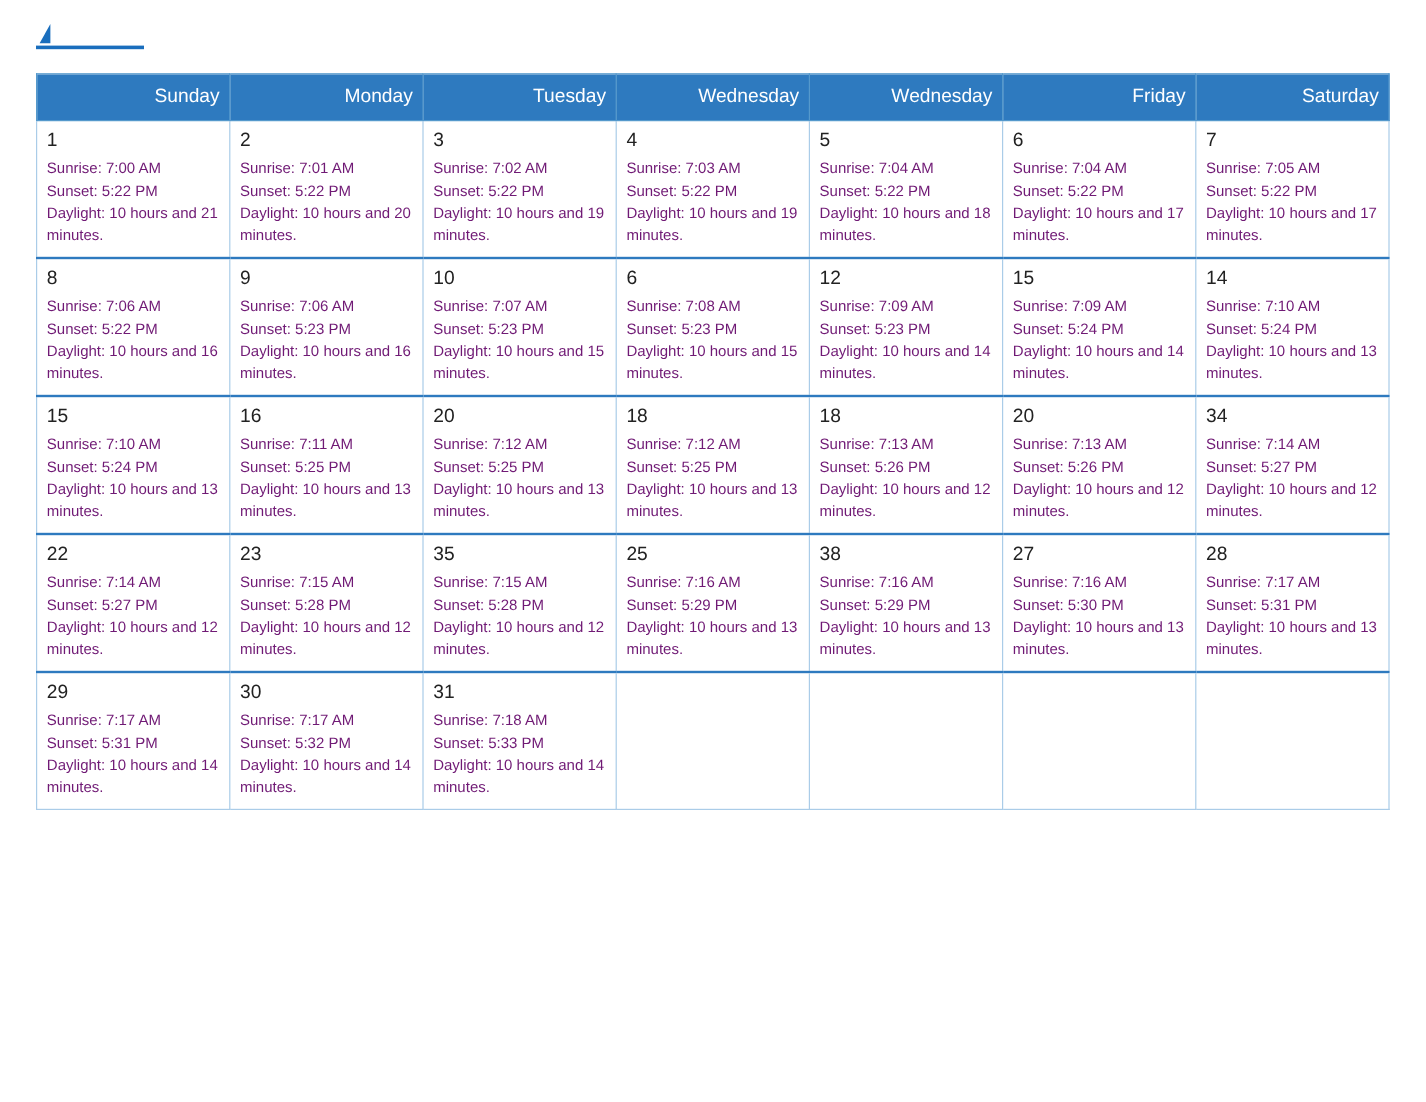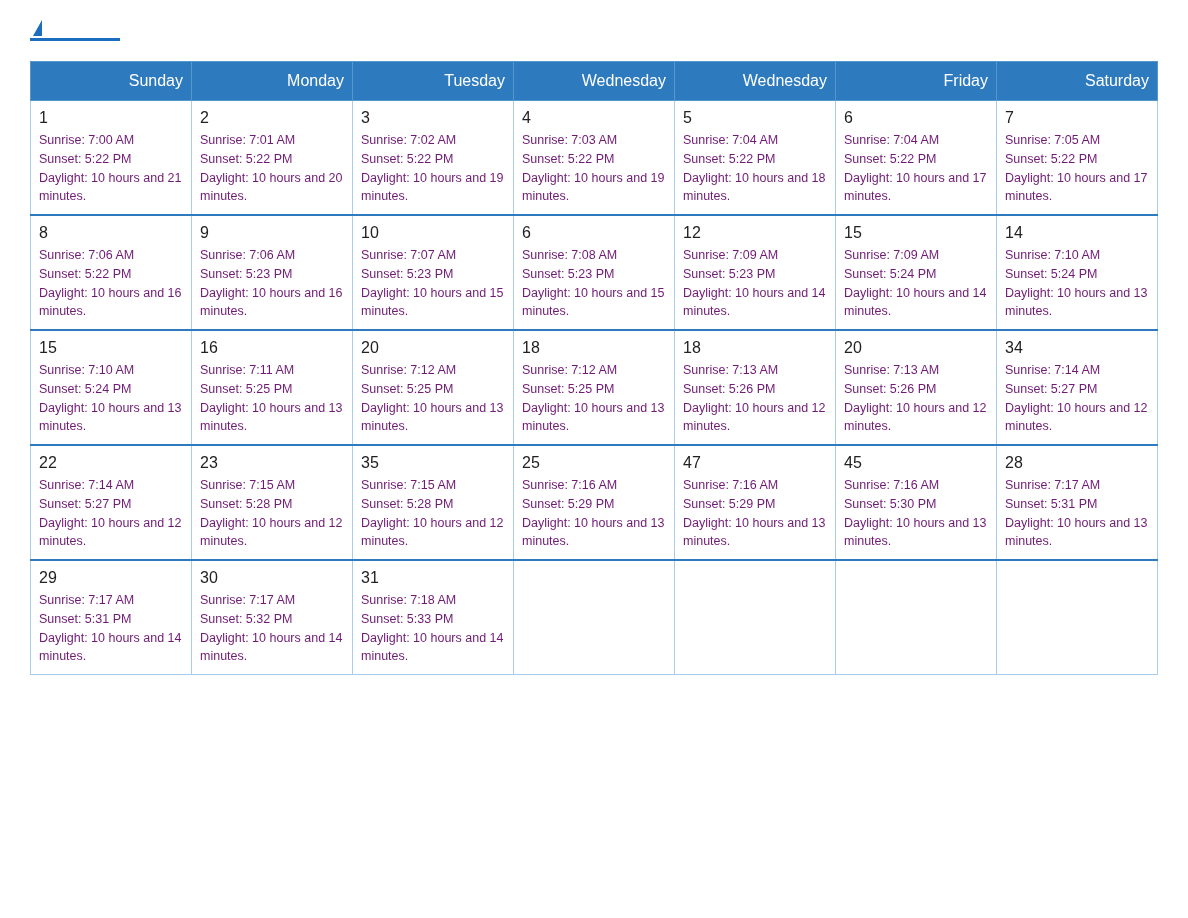--- a/index.html
+++ b/index.html
@@ -233,25 +233,25 @@
         </td>
         <td>
           <span class="day-number">35</span>
         <div class="day-info">Sunrise: 7:15 AM<br>Sunset: 5:28 PM<br>Daylight: 10 hours and 12 minutes.</div>
         </td>
         <td>
           <span class="day-number">25</span>
         <div class="day-info">Sunrise: 7:16 AM<br>Sunset: 5:29 PM<br>Daylight: 10 hours and 13 minutes.</div>
         </td>
         <td>
-          <span class="day-number">47</span>
+          <span class="day-number">38</span>
         <div class="day-info">Sunrise: 7:16 AM<br>Sunset: 5:29 PM<br>Daylight: 10 hours and 13 minutes.</div>
         </td>
         <td>
-          <span class="day-number">45</span>
+          <span class="day-number">27</span>
         <div class="day-info">Sunrise: 7:16 AM<br>Sunset: 5:30 PM<br>Daylight: 10 hours and 13 minutes.</div>
         </td>
         <td>
           <span class="day-number">28</span>
         <div class="day-info">Sunrise: 7:17 AM<br>Sunset: 5:31 PM<br>Daylight: 10 hours and 13 minutes.</div>
         </td>
       </tr>
       <tr class="row-separator">
         <td>
           <span class="day-number">29</span>

